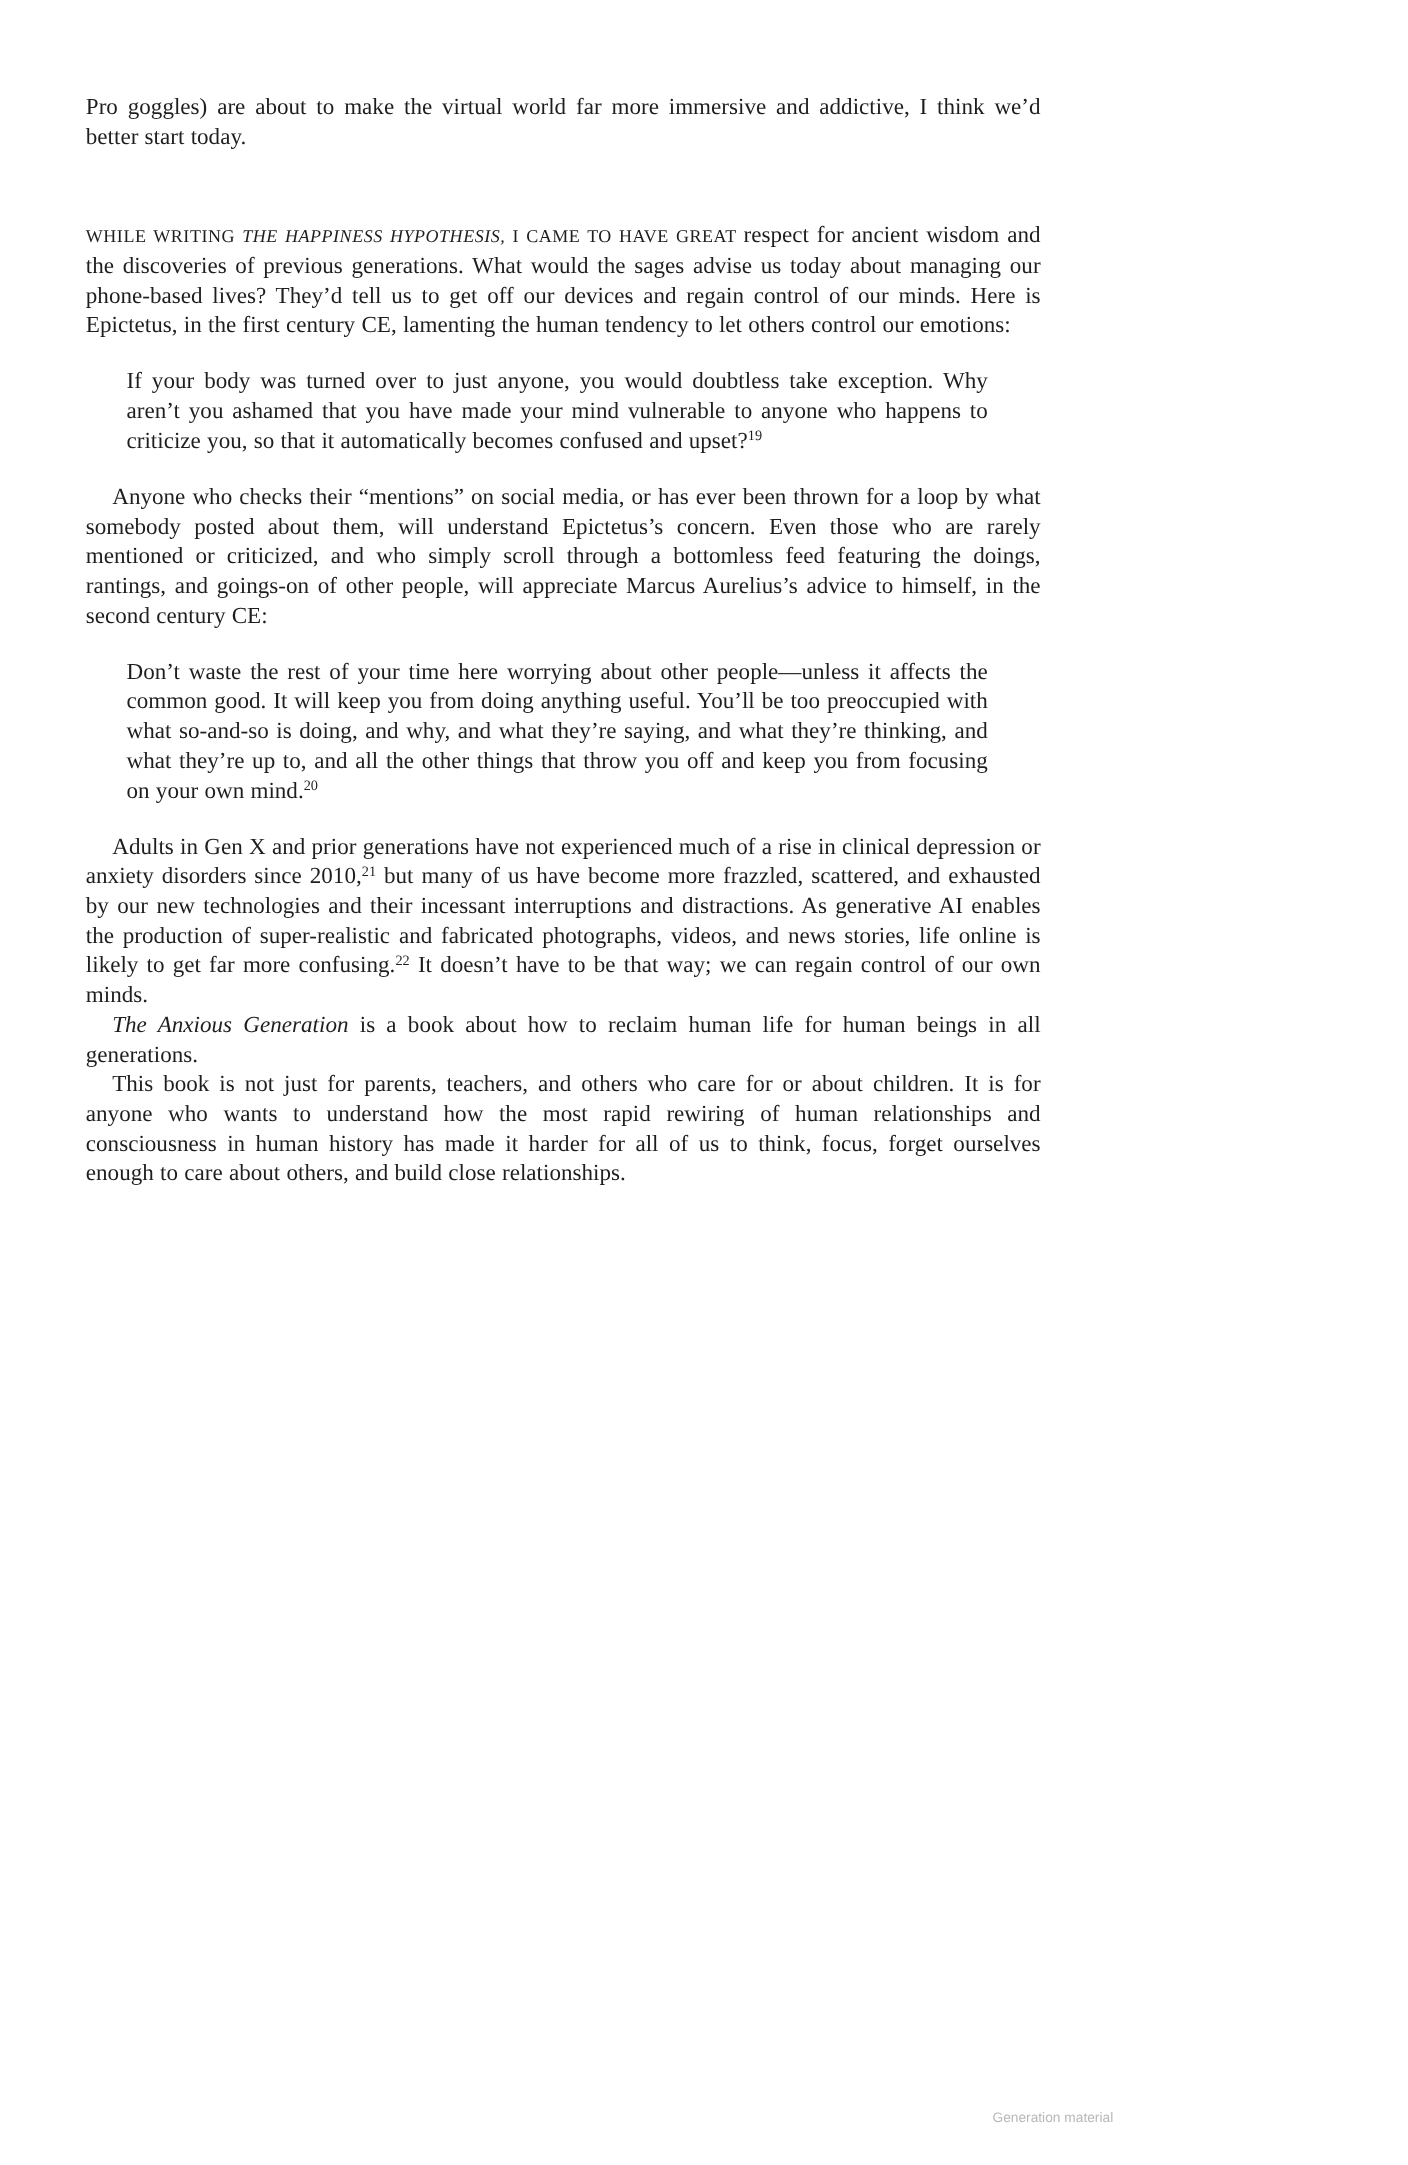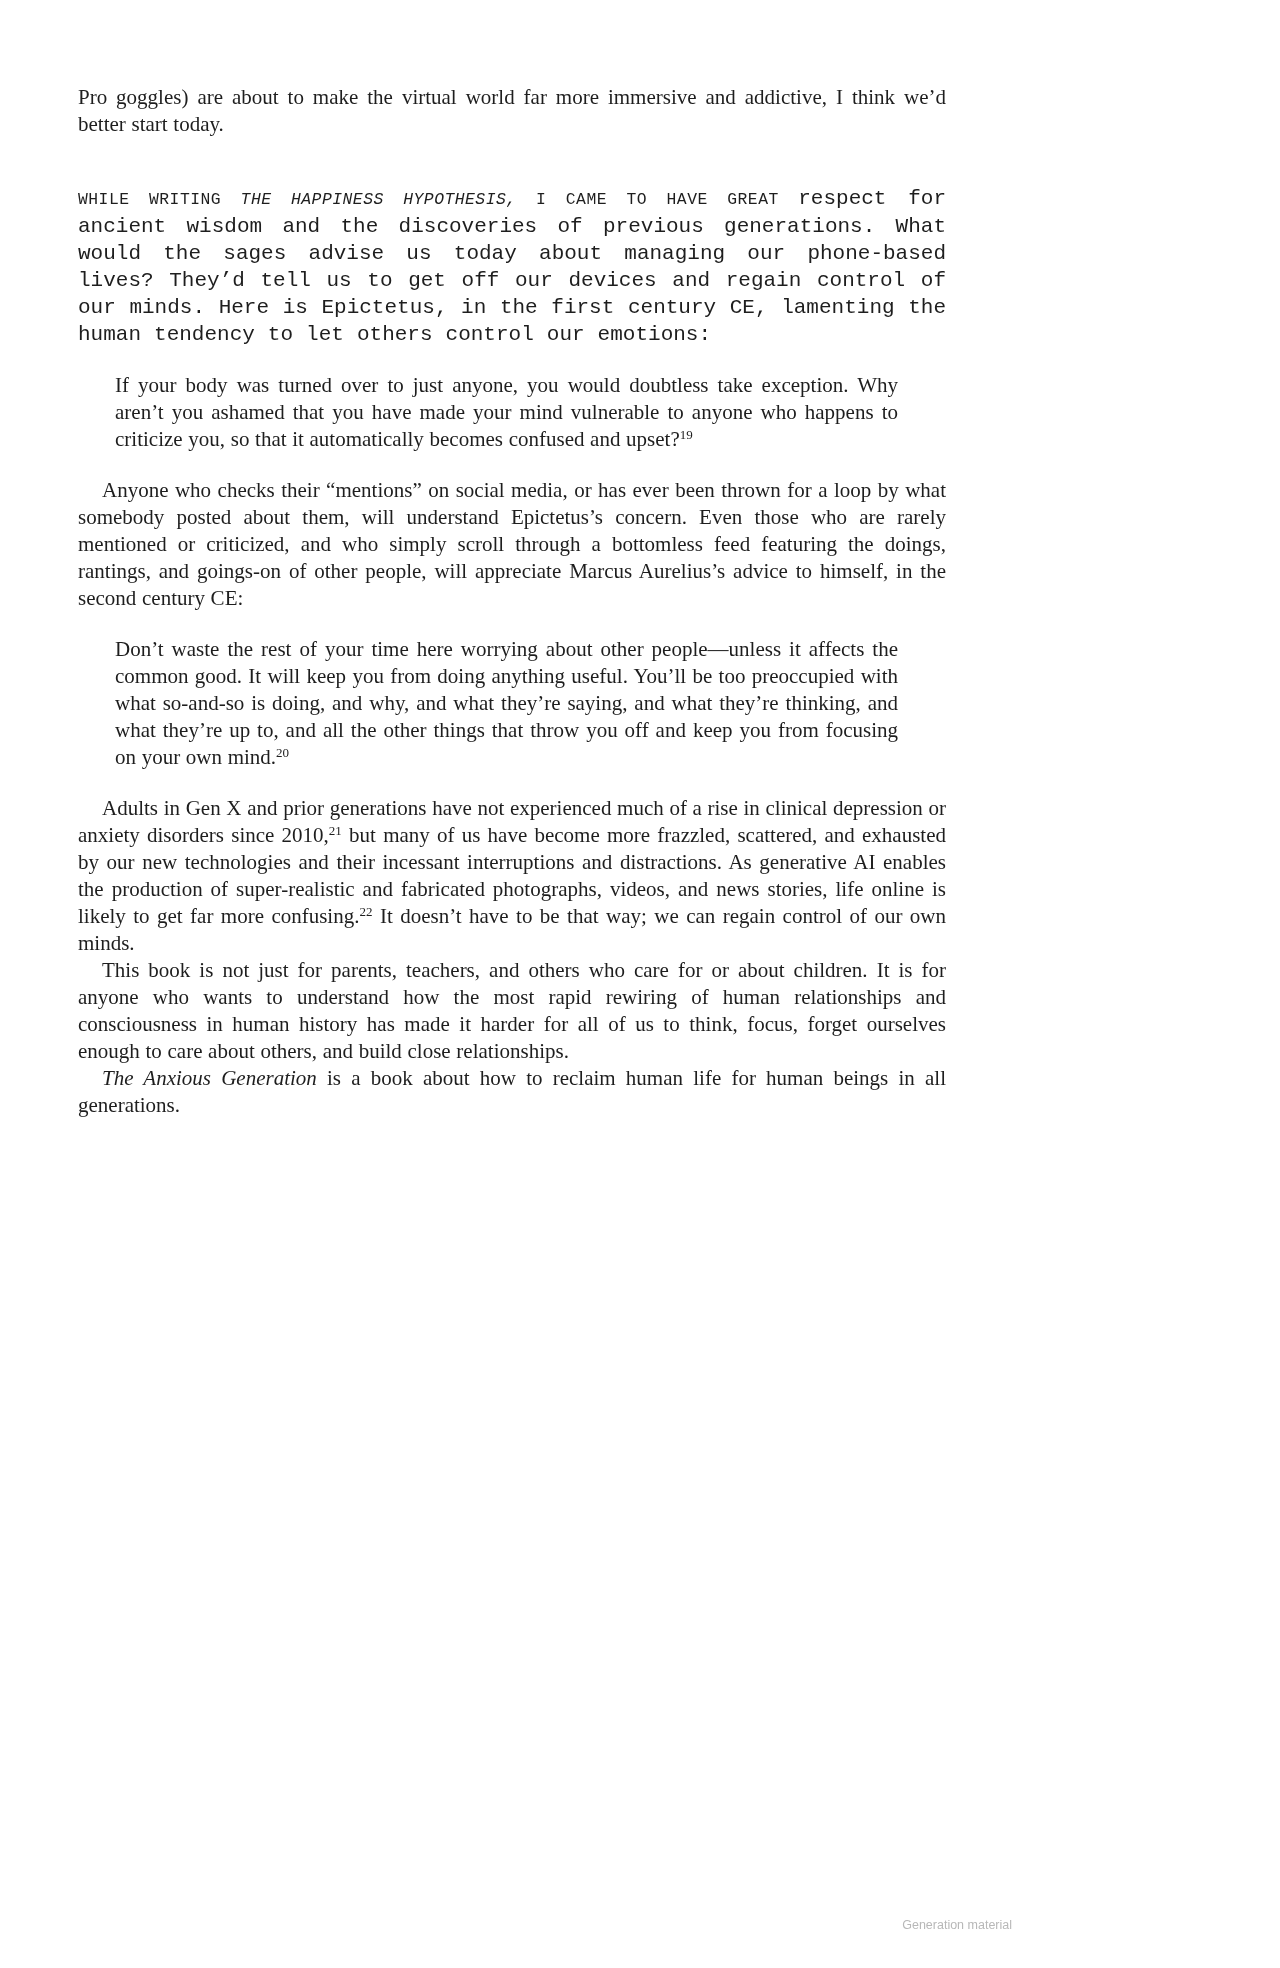--- a/index.html
+++ b/index.html
@@ -21,21 +21,21 @@
     position: absolute;
     top: 84px;
     left: 78px;
     width: 868px;
     font-size: 21px;
     line-height: 27px;
     text-align: justify;
     word-spacing: 0.02em;
   }
   p.para { margin: 0; }
-  p.section-start { margin-top: 47px; font-family: Liberation Mono, monospace; }
+  p.section-start { margin-top: 62px; }
   .indent { text-indent: 24px; }
   .sc {
     font-size: 0.78em;
     letter-spacing: 0.03em;
   }
   .italic { font-style: italic; }
   blockquote.quote {
     margin: 24px 48px 24px 37px;
     text-align: justify;
   }
@@ -68,21 +68,21 @@
     <p class="para section-start"><span class="sc">WHILE WRITING </span><span class="sc italic">THE HAPPINESS HYPOTHESIS,</span><span class="sc"> I CAME TO HAVE GREAT </span><span>respect for ancient wisdom and the discoveries of previous generations. What would the sages advise us today about managing our phone-based lives? They’d tell us to get off our devices and regain control of our minds. Here is Epictetus, in the first century CE, lamenting the human tendency to let others control our emotions:</span></p>
 
     <blockquote class="quote"><span>If your body was turned over to just anyone, you would doubtless take exception. Why aren’t you ashamed that you have made your mind vulnerable to anyone who happens to criticize you, so that it automatically becomes confused and upset?</span><sup class="fn">19</sup></blockquote>
 
     <p class="para indent">Anyone who checks their “mentions” on social media, or has ever been thrown for a loop by what somebody posted about them, will understand Epictetus’s concern. Even those who are rarely mentioned or criticized, and who simply scroll through a bottomless feed featuring the doings, rantings, and goings-on of other people, will appreciate Marcus Aurelius’s advice to himself, in the second century CE:</p>
 
     <blockquote class="quote"><span>Don’t waste the rest of your time here worrying about other people—unless it affects the common good. It will keep you from doing anything useful. You’ll be too preoccupied with what so-and-so is doing, and why, and what they’re saying, and what they’re thinking, and what they’re up to, and all the other things that throw you off and keep you from focusing on your own mind.</span><sup class="fn">20</sup></blockquote>
 
     <p class="para indent"><span>Adults in Gen X and prior generations have not experienced much of a rise in clinical depression or anxiety disorders since 2010,</span><sup class="fn">21</sup><span> but many of us have become more frazzled, scattered, and exhausted by our new technologies and their incessant interruptions and distractions. As generative AI enables the production of super-realistic and fabricated photographs, videos, and news stories, life online is likely to get far more confusing.</span><sup class="fn">22</sup><span> It doesn’t have to be that way; we can regain control of our own minds.</span></p>
 
+    <p class="para indent"><span class="italic">The Anxious Generation</span><span> is a book about how to reclaim human life for human beings in all generations.</span></p>
+
     <p class="para indent">This book is not just for parents, teachers, and others who care for or about children. It is for anyone who wants to understand how the most rapid rewiring of human relationships and consciousness in human history has made it harder for all of us to think, focus, forget ourselves enough to care about others, and build close relationships.</p>
-
-    <p class="para indent"><span class="italic">The Anxious Generation</span><span> is a book about how to reclaim human life for human beings in all generations.</span></p>
 
   </div>
 
   <div class="watermark">Generation material</div>
 
 </div>
 
 </body></html>

